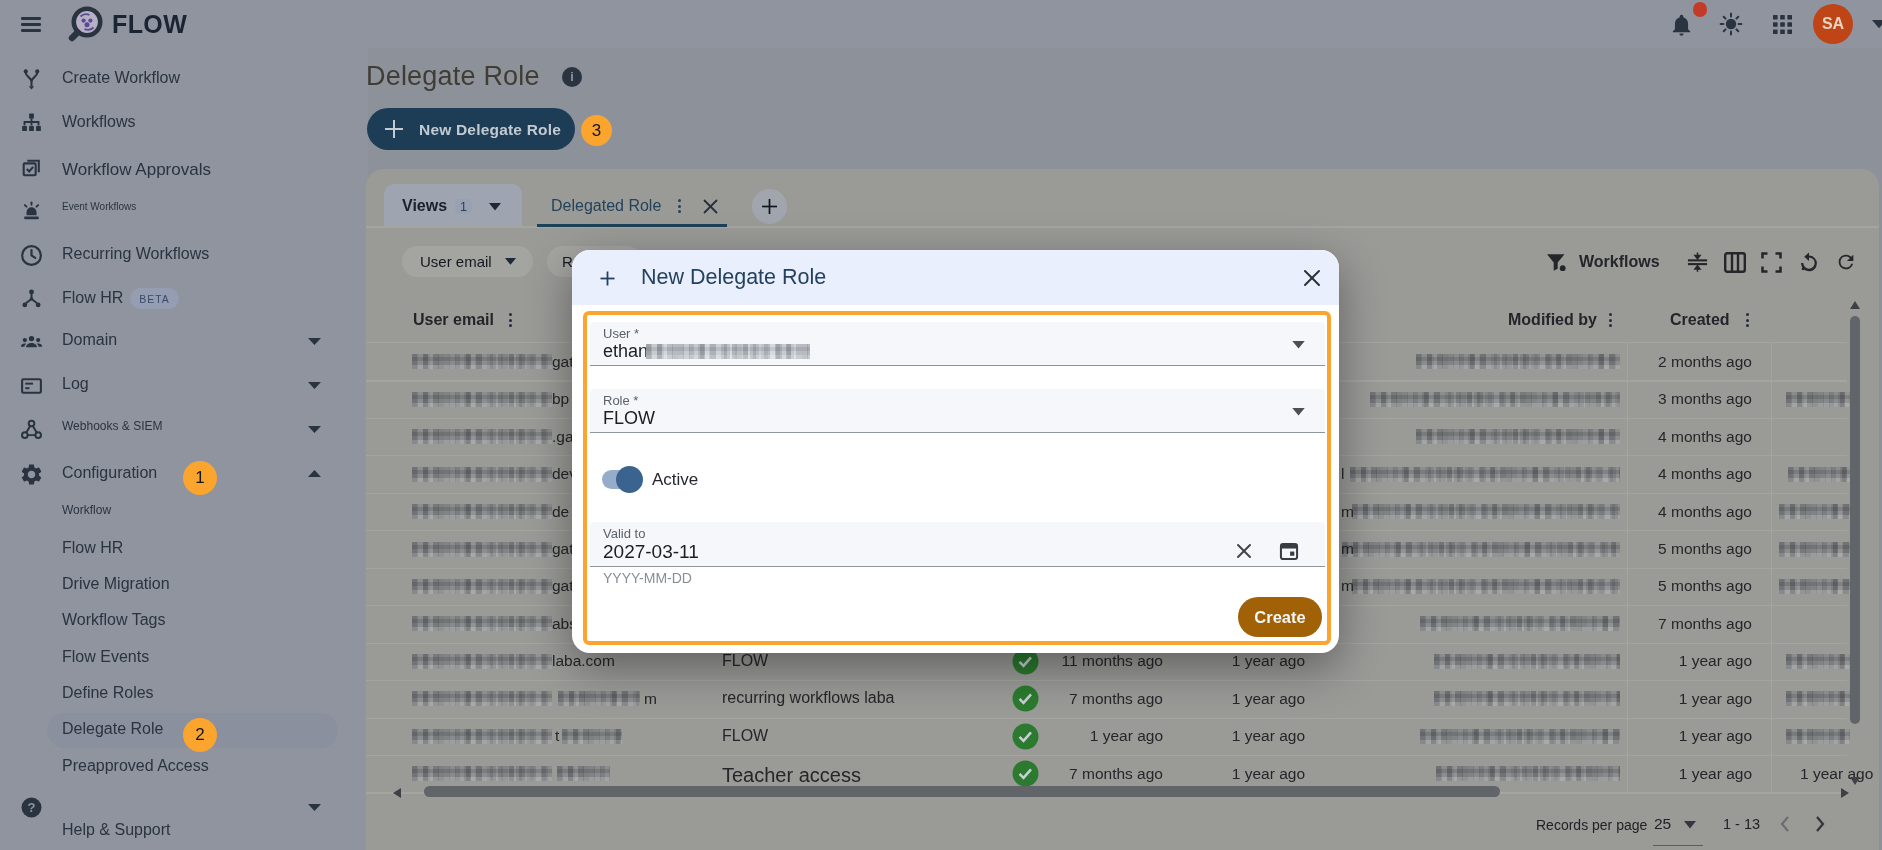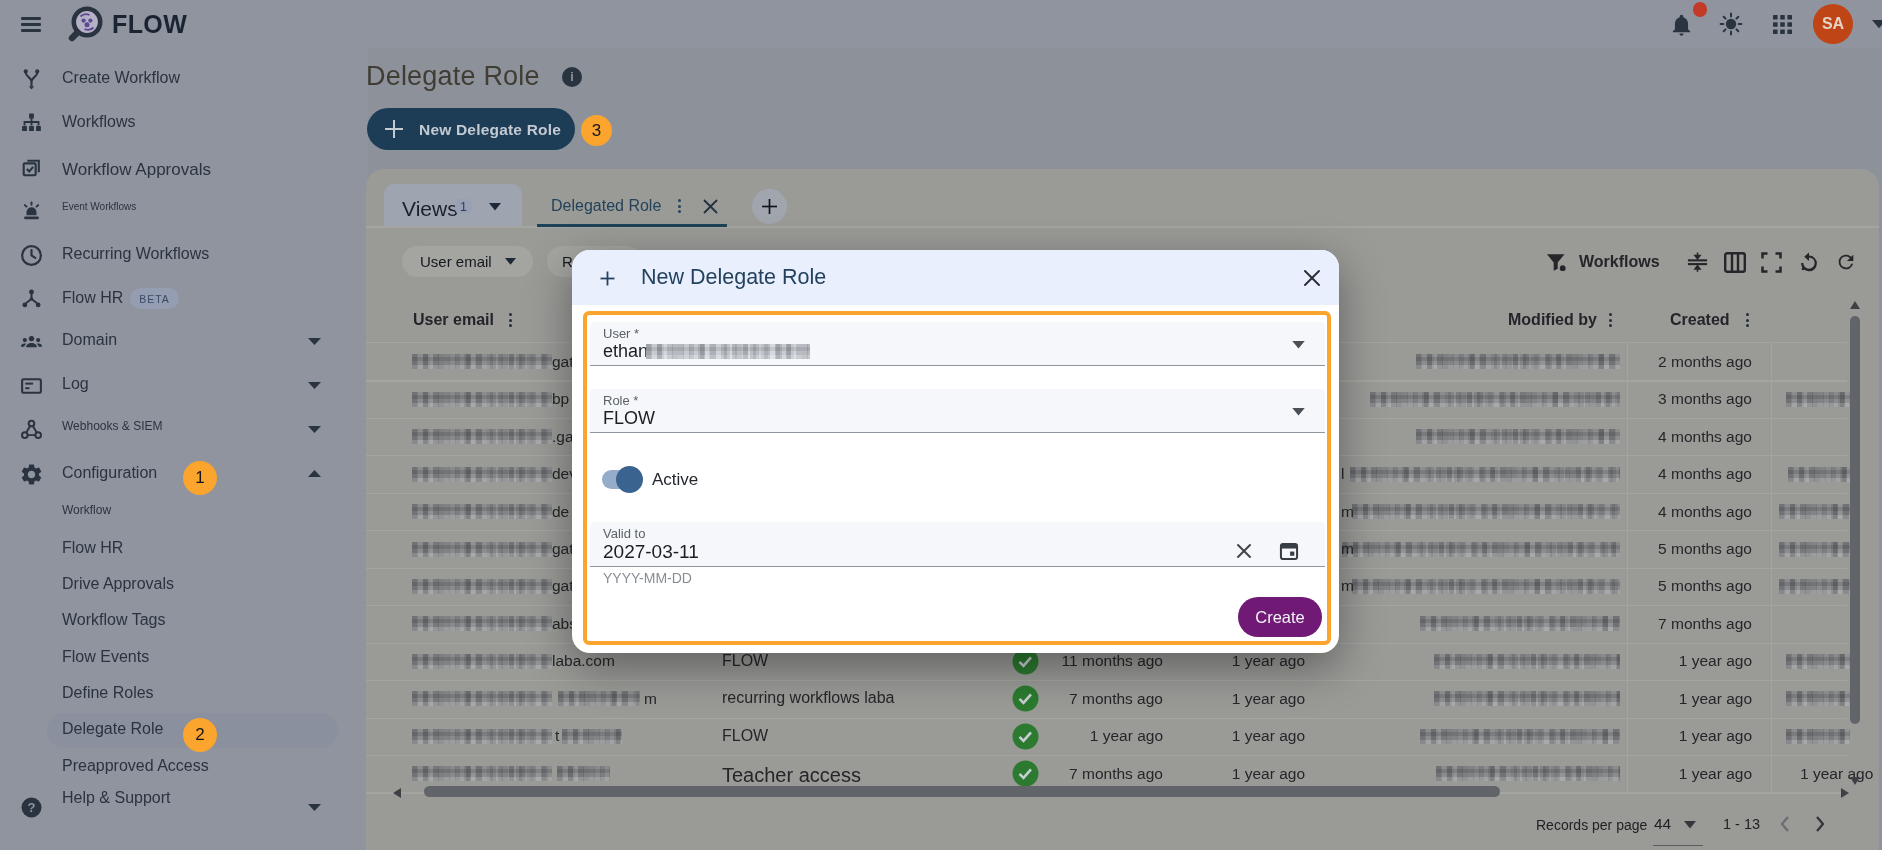--- a/index.html
+++ b/index.html
@@ -151,48 +151,48 @@
   </svg>
 <svg class="ab" style="left:19px;top:462px" width="25" height="25" viewBox="0 0 24 24">
     <path fill-rule="evenodd" fill="#2a3340" d="M19.14 12.94c.04-.3.06-.61.06-.94 0-.32-.02-.64-.07-.94l2.03-1.58c.18-.14.23-.41.12-.61l-1.92-3.32c-.12-.22-.37-.29-.59-.22l-2.39.96c-.5-.38-1.03-.7-1.62-.94l-.36-2.54c-.04-.24-.24-.41-.48-.41h-3.84c-.24 0-.43.17-.47.41l-.36 2.54c-.59.24-1.13.57-1.62.94l-2.39-.96c-.22-.08-.47 0-.59.22L2.74 8.87c-.12.21-.08.47.12.61l2.03 1.58c-.05.3-.09.63-.09.94s.02.64.07.94l-2.03 1.58c-.18.14-.23.41-.12.61l1.92 3.32c.12.22.37.29.59.22l2.39-.96c.5.38 1.03.7 1.62.94l.36 2.54c.05.24.24.41.48.41h3.84c.24 0 .44-.17.47-.41l.36-2.54c.59-.24 1.13-.56 1.62-.94l2.39.96c.22.08.47 0 .59-.22l1.92-3.32c.12-.22.07-.47-.12-.61zM12 15.6c-1.98 0-3.6-1.62-3.6-3.6s1.62-3.6 3.6-3.6 3.6 1.62 3.6 3.6-1.62 3.6-3.6 3.6z"></path>
   </svg>
 <div class="ab" style="left:62px;top:464px;font-size:16px;color:#2a3340;white-space:nowrap">Configuration</div>
 <svg class="ab" style="left:307px;top:469px" width="15" height="9" viewBox="0 0 15 9">
     <path d="M1 8h13L7.5 1z" fill="#2a3340"></path>
   </svg>
 <div class="ab" style="left:62px;top:503px;font-size:12px;color:#2a3340;white-space:nowrap">Workflow</div>
 <div class="ab" style="left:62px;top:539px;font-size:16px;color:#2a3340;white-space:nowrap">Flow HR</div>
-<div class="ab" style="left:62px;top:575px;font-size:16px;color:#2a3340;white-space:nowrap">Drive Approvals</div>
+<div class="ab" style="left:62px;top:575px;font-size:16px;color:#2a3340;white-space:nowrap">Drive Migration</div>
 <div class="ab" style="left:62px;top:611px;font-size:16px;color:#2a3340;white-space:nowrap">Workflow Tags</div>
 <div class="ab" style="left:62px;top:648px;font-size:16px;color:#2a3340;white-space:nowrap">Flow Events</div>
 <div class="ab" style="left:62px;top:684px;font-size:16px;color:#2a3340;white-space:nowrap">Define Roles</div>
 <div class="ab" style="left:62px;top:720px;font-size:16px;color:#2a3340;white-space:nowrap">Delegate Role</div>
 <div class="ab" style="left:62px;top:757px;font-size:16px;color:#2a3340;white-space:nowrap">Preapproved Access</div>
 <svg class="ab" style="left:19px;top:795px" width="25" height="25" viewBox="0 0 24 24">
     <circle cx="12" cy="12" r="9.6" fill="#2a3340"></circle>
     <text x="12" y="16.3" text-anchor="middle" font-size="12.5" font-weight="700" fill="#90949e" font-family="Liberation Sans,sans-serif">?</text>
   </svg>
-<div class="ab" style="left:62px;top:789px;font-size:16px;color:#2a3340">Help &amp; Support</div>
+<div class="ab" style="left:62px;top:821px;font-size:16px;color:#2a3340">Help &amp; Support</div>
 <svg class="ab" style="left:307px;top:803px" width="15" height="9" viewBox="0 0 15 9">
     <path d="M1 1h13L7.5 8z" fill="#2a3340"></path>
   </svg>
 <div class="ab" style="left:366px;top:61px;font-size:27px;font-weight:500;color:#403d35;letter-spacing:.2px">Delegate Role</div>
 <div class="ab" style="left:562px;top:67px;width:20px;height:20px;border-radius:50%;background:#2a3340;color:#90949e;font-size:12.5px;font-weight:700;display:flex;align-items:center;justify-content:center">i</div>
 <div class="ab" style="left:367px;top:108px;width:208px;height:42px;border-radius:21px;background:#1d3d57"></div>
 <svg class="ab" style="left:384px;top:119px" width="20" height="20" viewBox="0 0 20 20">
     <g stroke="#c3cad2" stroke-width="2">
       <line x1="10" y1="1" x2="10" y2="19"></line>
       <line x1="1" y1="10" x2="19" y2="10"></line>
     </g>
   </svg>
 <div class="ab" style="left:419px;top:121px;font-size:15.5px;font-weight:600;color:#c3cad2;letter-spacing:.2px">New Delegate Role</div>
 <div class="ab" style="left:366px;top:169px;width:1513px;height:681px;border-radius:18px 18px 0 0;background:#9a9b97"></div>
 <div class="ab" style="left:366px;top:226px;width:1513px;height:1.5px;background:#a4a5a1"></div>
 <div class="ab" style="left:384px;top:184px;width:138px;height:42px;border-radius:10px 10px 0 0;background:#9fa4b1"></div>
-<div class="ab" style="left:402px;top:197px;font-size:21px;font-weight:400;color:#1a212c">Views</div>
+<div class="ab" style="left:402px;top:197px;font-size:16px;font-weight:700;color:#1a212c">Views</div>
 <div class="ab" style="left:455px;top:199px;width:17px;height:15px;border-radius:5px;background:#98a0b4;color:#2f3e58;font-size:12.5px;display:flex;align-items:center;justify-content:center">1</div>
 <svg class="ab" style="left:489px;top:203px" width="12" height="8" viewBox="0 0 12 8">
     <path d="M0 0h12L6 7.5z" fill="#1e2a3a"></path>
   </svg>
 <div class="ab" style="left:551px;top:197px;font-size:16px;font-weight:500;color:#24425c">Delegated Role</div>
 <div class="ab" style="left:678px;top:199px;width:3.4px;height:3.4px;border-radius:50%;background:#26415a"></div>
 <div class="ab" style="left:678px;top:204.5px;width:3.4px;height:3.4px;border-radius:50%;background:#26415a"></div>
 <div class="ab" style="left:678px;top:210px;width:3.4px;height:3.4px;border-radius:50%;background:#26415a"></div>
 <svg class="ab" style="left:703px;top:199px" width="15" height="15" viewBox="0 0 15 15">
     <g stroke="#22303f" stroke-width="1.8" stroke-linecap="round">
@@ -379,21 +379,21 @@
     <path d="M6 9 1 1h10z" fill="#3d4045"></path>
   </svg>
 <svg class="ab" style="left:392px;top:787px" width="10" height="12" viewBox="0 0 10 12">
     <path d="M1 6 9 1v10z" fill="#3d4045"></path>
   </svg>
 <div class="ab" style="left:424px;top:786px;width:1076px;height:11px;border-radius:5.5px;background:#616469"></div>
 <svg class="ab" style="left:1840px;top:787px" width="10" height="12" viewBox="0 0 10 12">
     <path d="M9 6 1 1v10z" fill="#3d4045"></path>
   </svg>
 <div class="ab" style="left:1536px;top:817px;font-size:14px;color:#202226">Records per page</div>
-<div class="ab" style="left:1654px;top:815px;font-size:15.5px;color:#202226">44</div>
+<div class="ab" style="left:1654px;top:815px;font-size:15.5px;color:#202226">25</div>
 <svg class="ab" style="left:1684px;top:821px" width="12" height="8" viewBox="0 0 12 8">
     <path d="M0 0h12L6 7.5z" fill="#34383e"></path>
   </svg>
 <div class="ab" style="left:1653px;top:845px;width:50px;height:1.2px;background:#5a5e63"></div>
 <div class="ab" style="left:1723px;top:816px;font-size:14.5px;color:#202226">1 - 13</div>
 <svg class="ab" style="left:1779px;top:815px" width="11" height="18" viewBox="0 0 11 18">
     <path d="M9 2 3 9l6 7" stroke="#6a6d72" stroke-width="2.2" fill="none"></path>
   </svg>
 <svg class="ab" style="left:1815px;top:815px" width="11" height="18" viewBox="0 0 11 18">
     <path d="M2 2l6 7-6 7" stroke="#303338" stroke-width="2.2" fill="none"></path>
@@ -438,15 +438,15 @@
       <line x1="2" y1="2" x2="14" y2="14"></line>
       <line x1="14" y1="2" x2="2" y2="14"></line>
     </g>
   </svg>
 <svg class="ab" style="left:1278px;top:540px;z-index:47" width="22" height="22" viewBox="0 0 24 24">
 <rect x="3.2" y="4.5" width="17.6" height="16.3" rx="2.2" stroke="#383d44" stroke-width="2.2" fill="none"></rect>
 <rect x="3.2" y="4.5" width="17.6" height="4.8" fill="#383d44"></rect>
 <rect x="13.2" y="12.6" width="4.6" height="4.6" fill="#383d44"></rect>
   </svg>
 <div class="ab" style="left:603px;top:570px;font-size:14px;color:#878d93;z-index:47">YYYY-MM-DD</div>
-<div class="ab" style="left:1238px;top:597px;width:84px;height:40px;border-radius:20px;background:#701a75;color:#f2f5f8;font-size:16.5px;font-weight:400;display:flex;align-items:center;justify-content:center;z-index:47">Create</div>
+<div class="ab" style="left:1238px;top:597px;width:84px;height:40px;border-radius:20px;background:#a16207;color:#f2f5f8;font-size:16.5px;font-weight:700;display:flex;align-items:center;justify-content:center;z-index:47">Create</div>
 <div class="ab" style="left:183px;top:461px;width:34px;height:34px;border-radius:50%;background:#fba42e;color:#15161a;font-size:17px;display:flex;align-items:center;justify-content:center;z-index:60">1</div>
 <div class="ab" style="left:183px;top:718px;width:34px;height:34px;border-radius:50%;background:#fba42e;color:#15161a;font-size:17px;display:flex;align-items:center;justify-content:center;z-index:60">2</div>
 <div class="ab" style="left:581px;top:115px;width:31px;height:31px;border-radius:50%;background:#fba42e;color:#15161a;font-size:17px;display:flex;align-items:center;justify-content:center;z-index:60">3</div>
 </body></html>

